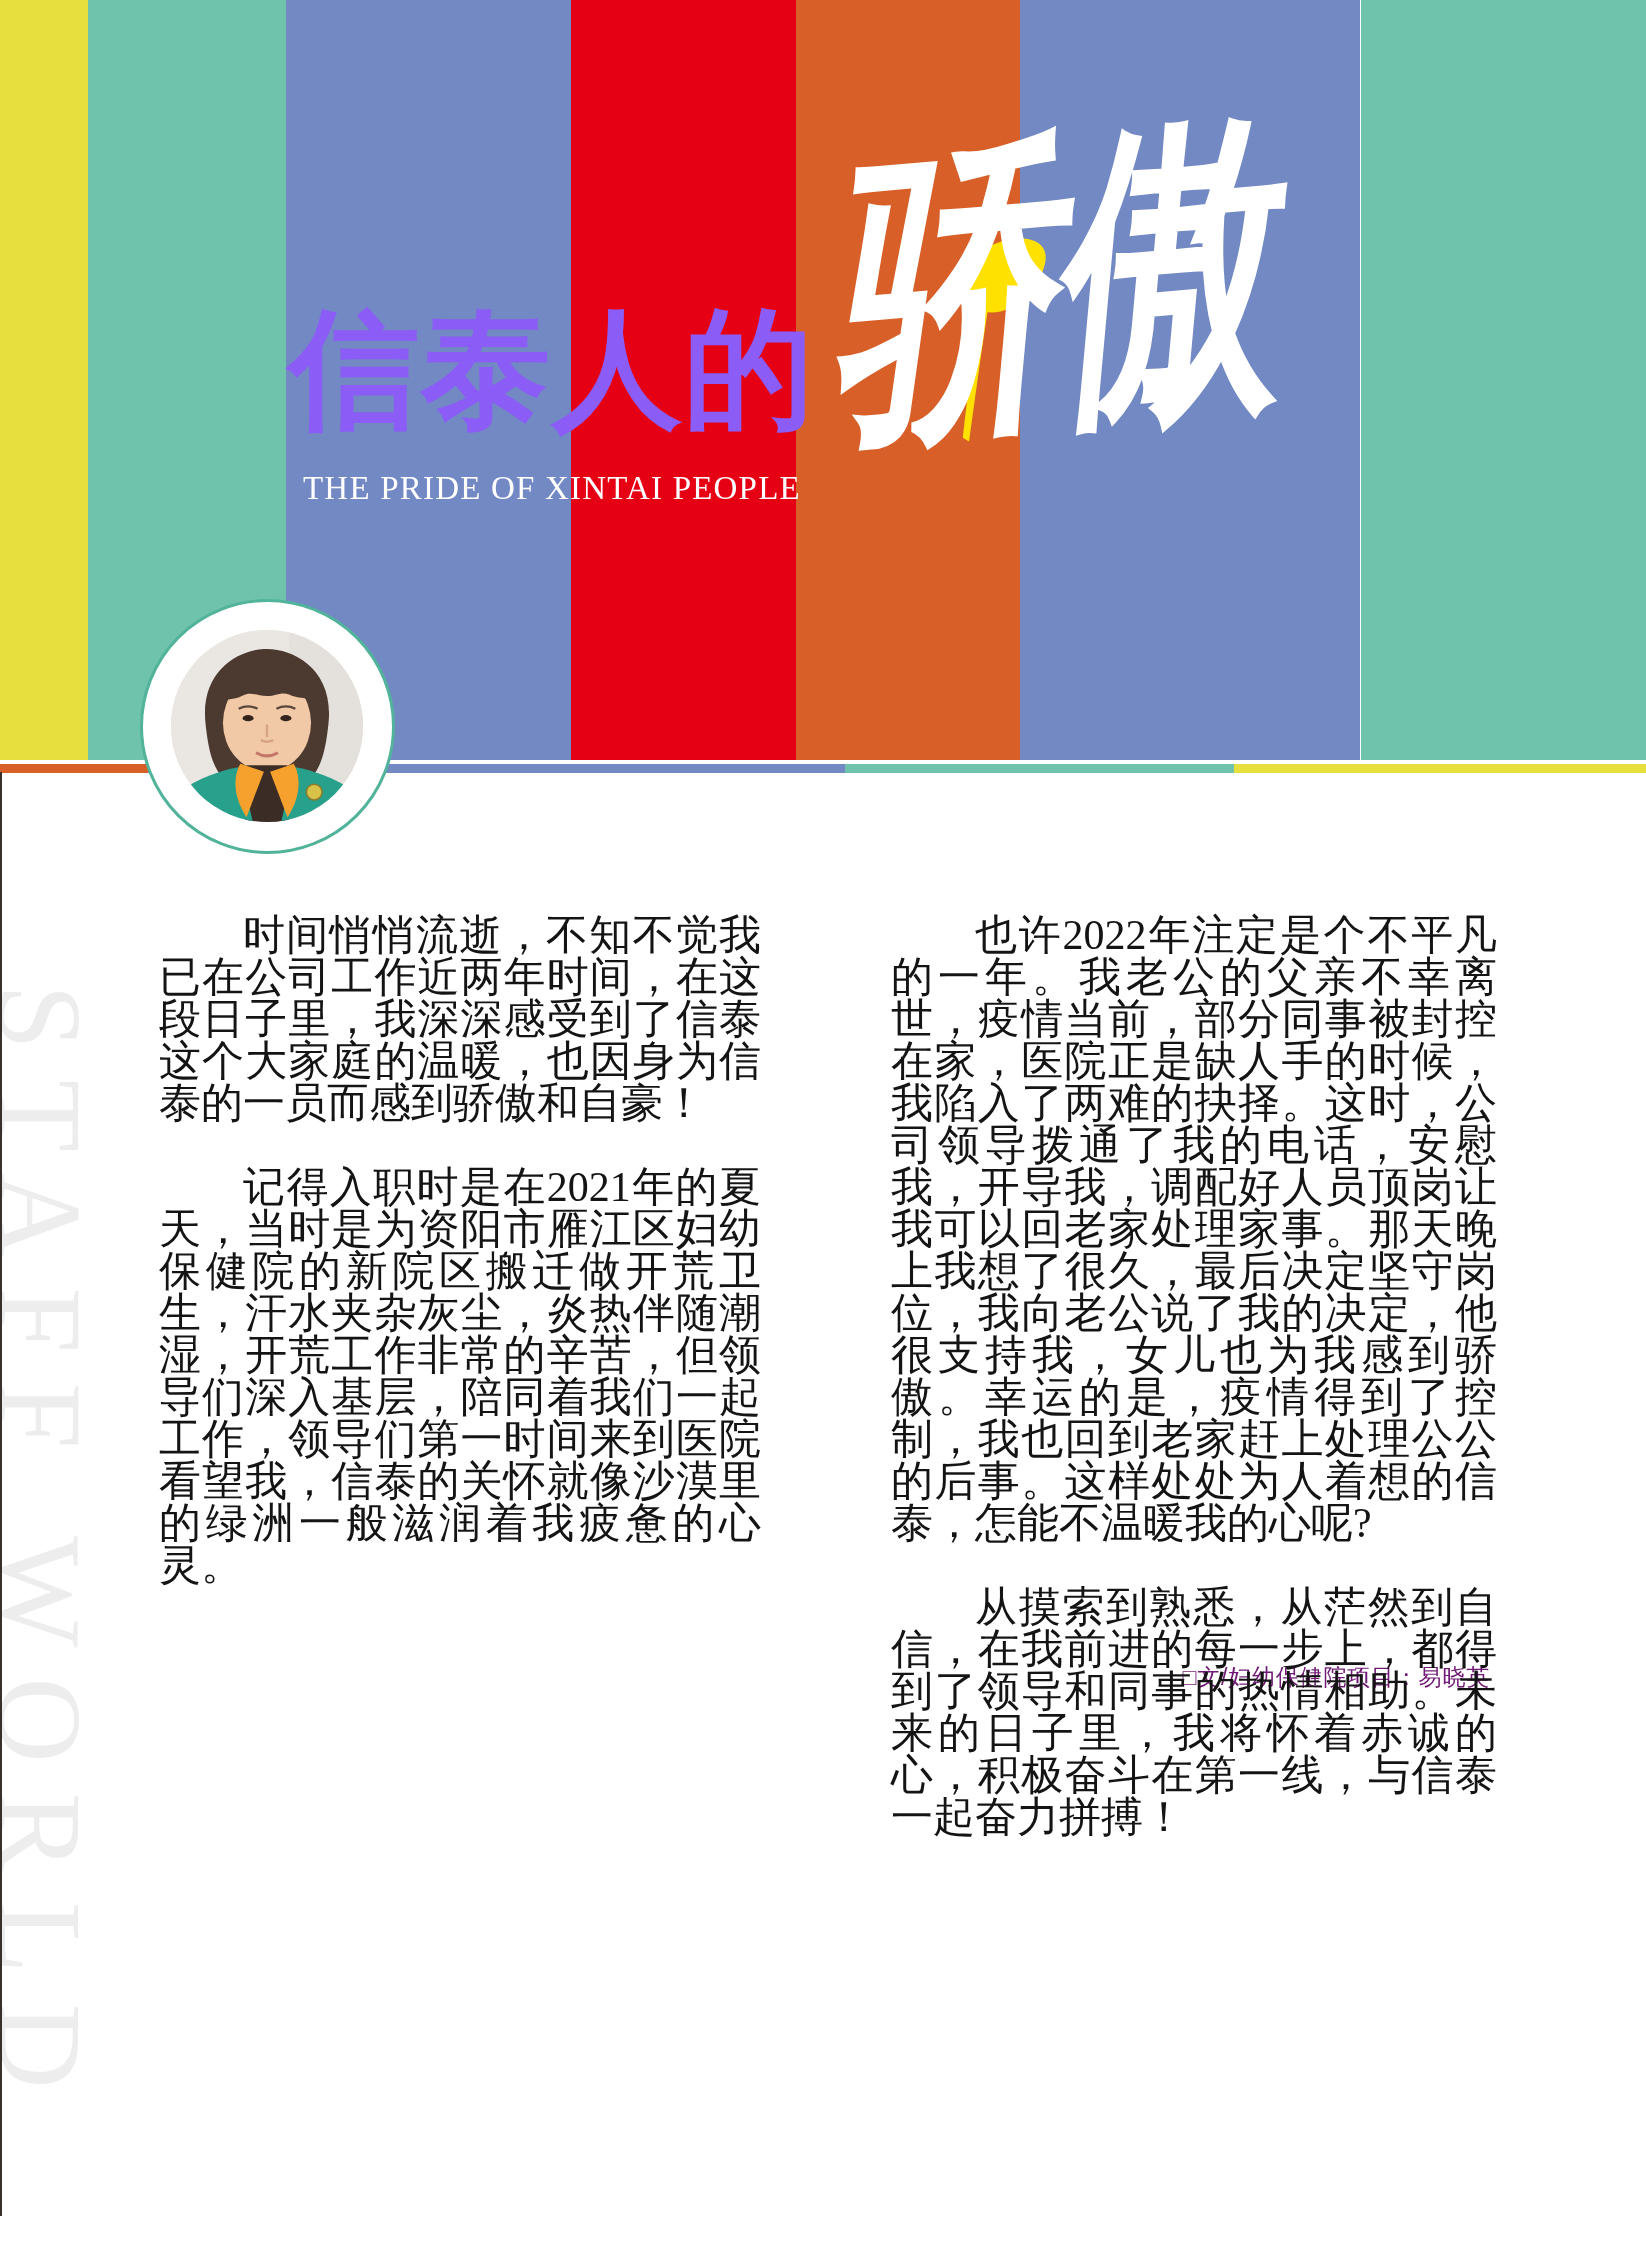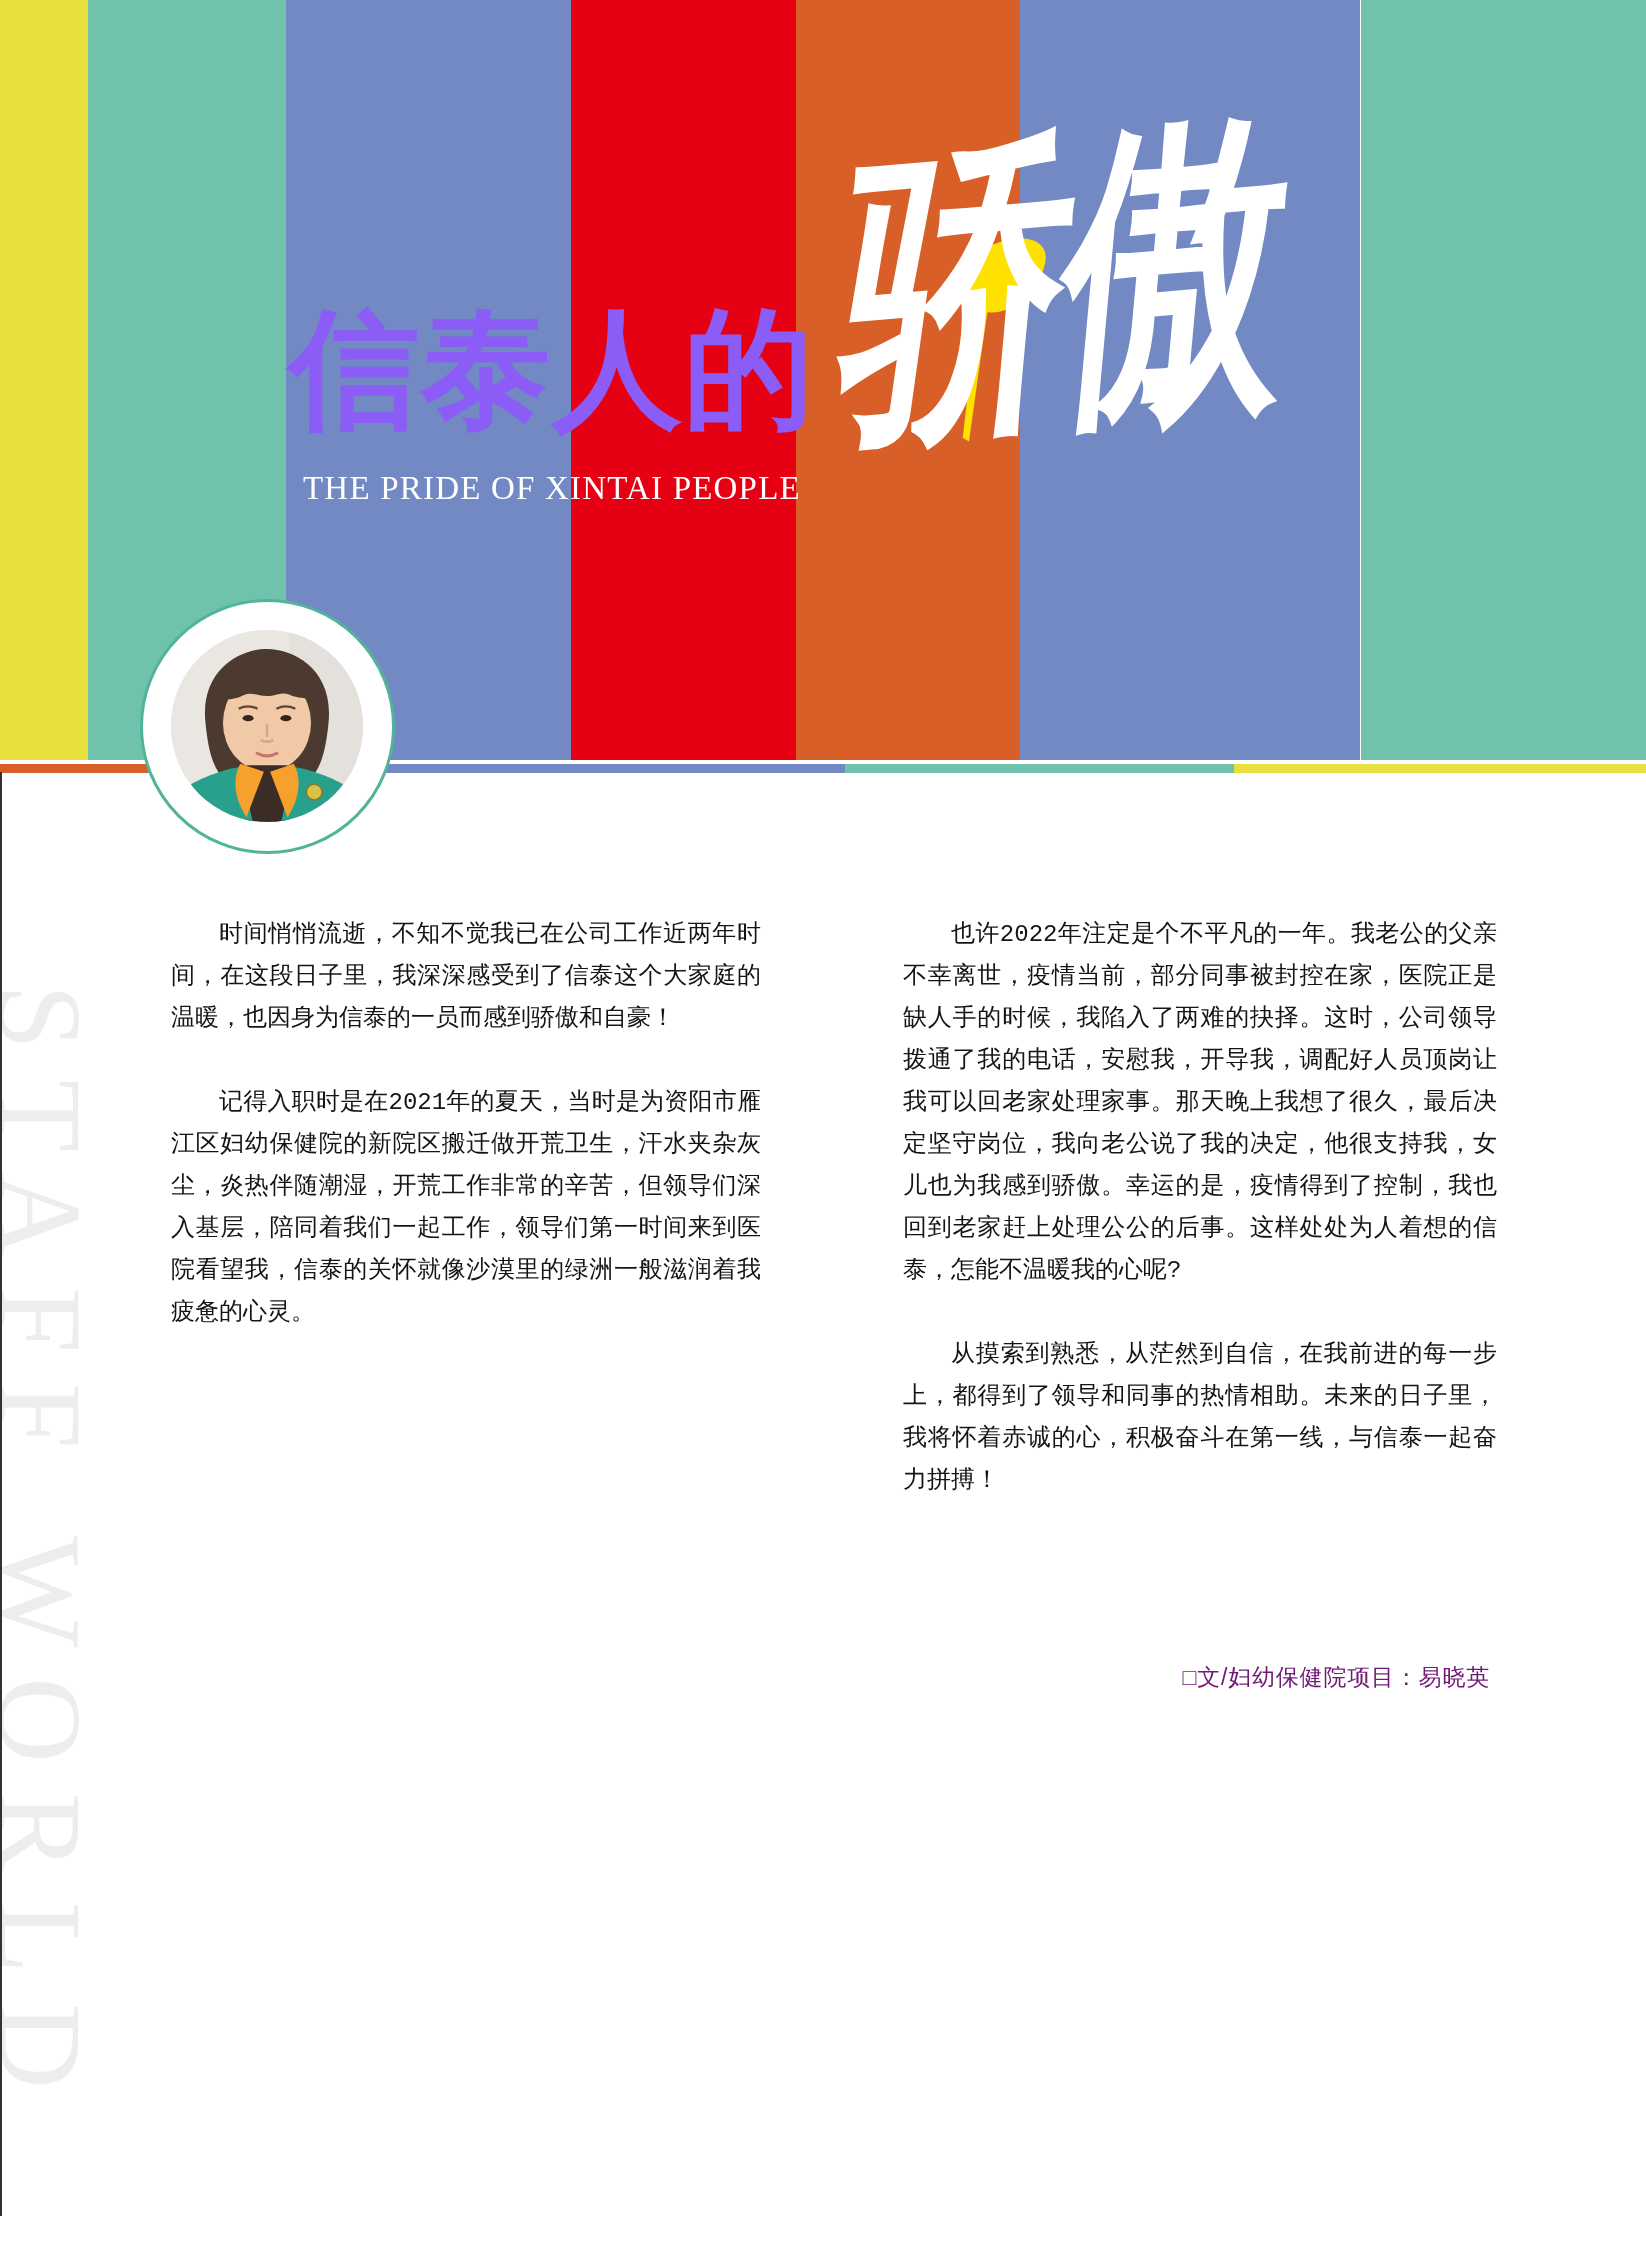--- a/index.html
+++ b/index.html
@@ -33,22 +33,22 @@
              font-family:"Liberation Serif","DejaVu Serif",serif;font-size:118px;line-height:104px;
              letter-spacing:30px;color:#ededed;z-index:0;}
 
   
   .edge-line{position:absolute;left:0;top:772px;width:2.4px;height:1444px;background:#38302b;}
 
   
   .col{position:absolute;top:914px;z-index:2;}
   .col-left{left:159px;width:602px;}
   .col-right{left:891px;width:606px;}
-  .col p{margin:0 0 42px 12px;font-size:24px;line-height:42px;text-indent:2em;color:#141414;
-         text-align:justify;font-family:Liberation Mono, monospace;}
+  .col p{margin:0 0 42px 0;font-size:42px;line-height:42px;text-indent:2em;color:#141414;
+         text-align:justify;font-family:Liberation Serif, serif;}
 
   .byline{position:absolute;left:891px;top:1662px;width:599px;text-align:right;font-size:23px;
           color:#701a75;font-family:"Liberation Sans","DejaVu Sans",sans-serif;letter-spacing:0.8px;}
 </style>
 </head>
 <body>
 
 <div class="page">
 
   <div class="band">

